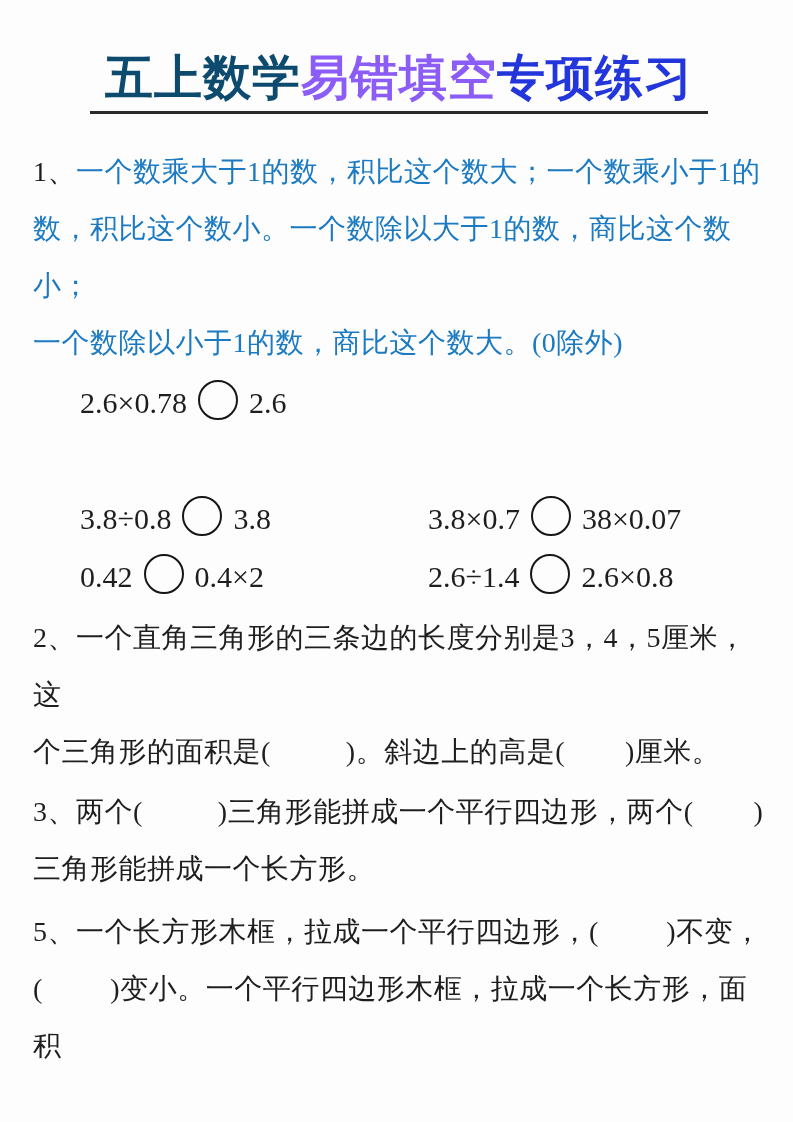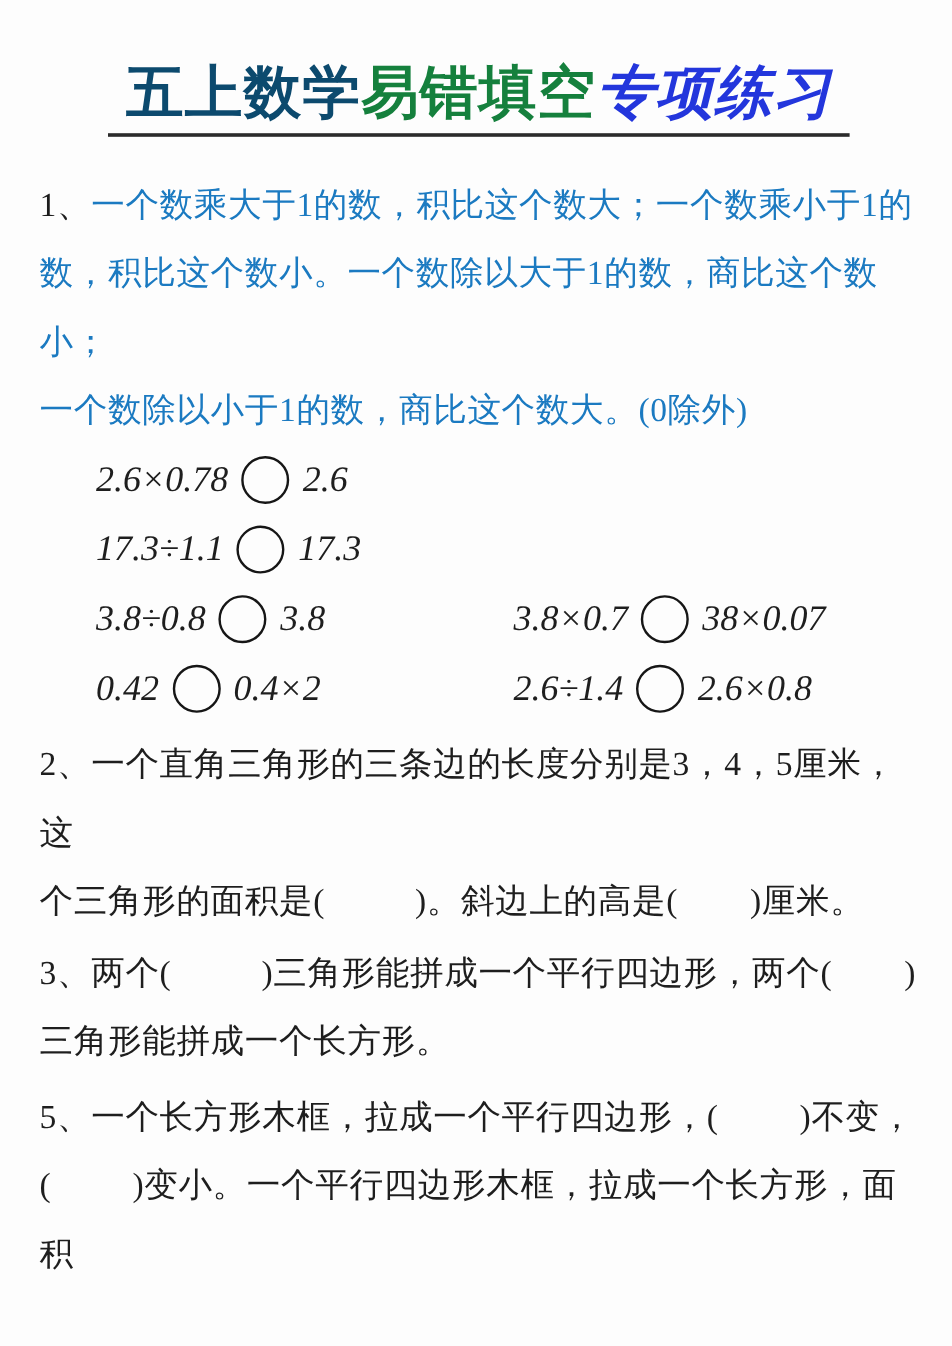--- a/index.html
+++ b/index.html
@@ -20,22 +20,22 @@
   .title{
     text-align:center;
     font-family:"Liberation Sans","DejaVu Sans",sans-serif;
     font-weight:bold;
     font-size:48px;
     line-height:56px;
     letter-spacing:1px;
     white-space:nowrap;
   }
   .t-black{color:#0c4a6e;}
-  .t-red{color:#15803d;}
-  .t-blue{color:#2336dc;font-style:italic;}
+  .t-red{color:#8b5cf6;}
+  .t-blue{color:#2336dc;}
   .title-underline{
     width:618px;
     margin:5px auto 0 auto;
     border-top:3px solid #2b2b2b;
     height:0;
   }
   
   .q{margin:0;}
   .line{
     line-height:57px;
@@ -53,21 +53,21 @@
   
   .compare{margin-top:0;}
   .crow{
     display:flex;
     height:58px;
     align-items:center;
     margin-left:47px;
     font-size:30px;
     font-family:"Liberation Serif","DejaVu Serif",serif;
   }
-  .ccell{display:flex;align-items:center;white-space:nowrap;font-style:italic;}
+  .ccell{display:flex;align-items:flex-end;white-space:nowrap;}
   .ccell.leftcol{width:348px;flex:none;}
   .ccell.rightcol{flex:1;}
   .circle{
     display:inline-block;
     width:36px;height:36px;
     border:2px solid #161616;
     border-radius:50%;
     margin:0 11px;
     flex:none;
     background:transparent;
@@ -98,25 +98,20 @@
 
     <div class="crow">
       <div class="ccell leftcol">
         <span>2.6×0.78</span>
           <span class="circle"></span>
           <span>2.6</span>
       </div>
     </div>
 
     <div class="crow">
-      <div class="ccell leftcol">
-        <span>17.3÷1.1</span>
-          <span class="circle"></span>
-          <span>17.3</span>
-      </div>
     </div>
 
     <div class="crow">
       <div class="ccell leftcol">
         <span>3.8÷0.8</span>
           <span class="circle"></span>
           <span>3.8</span>
       </div>
       <div class="ccell rightcol">
         <span>3.8×0.7</span>

